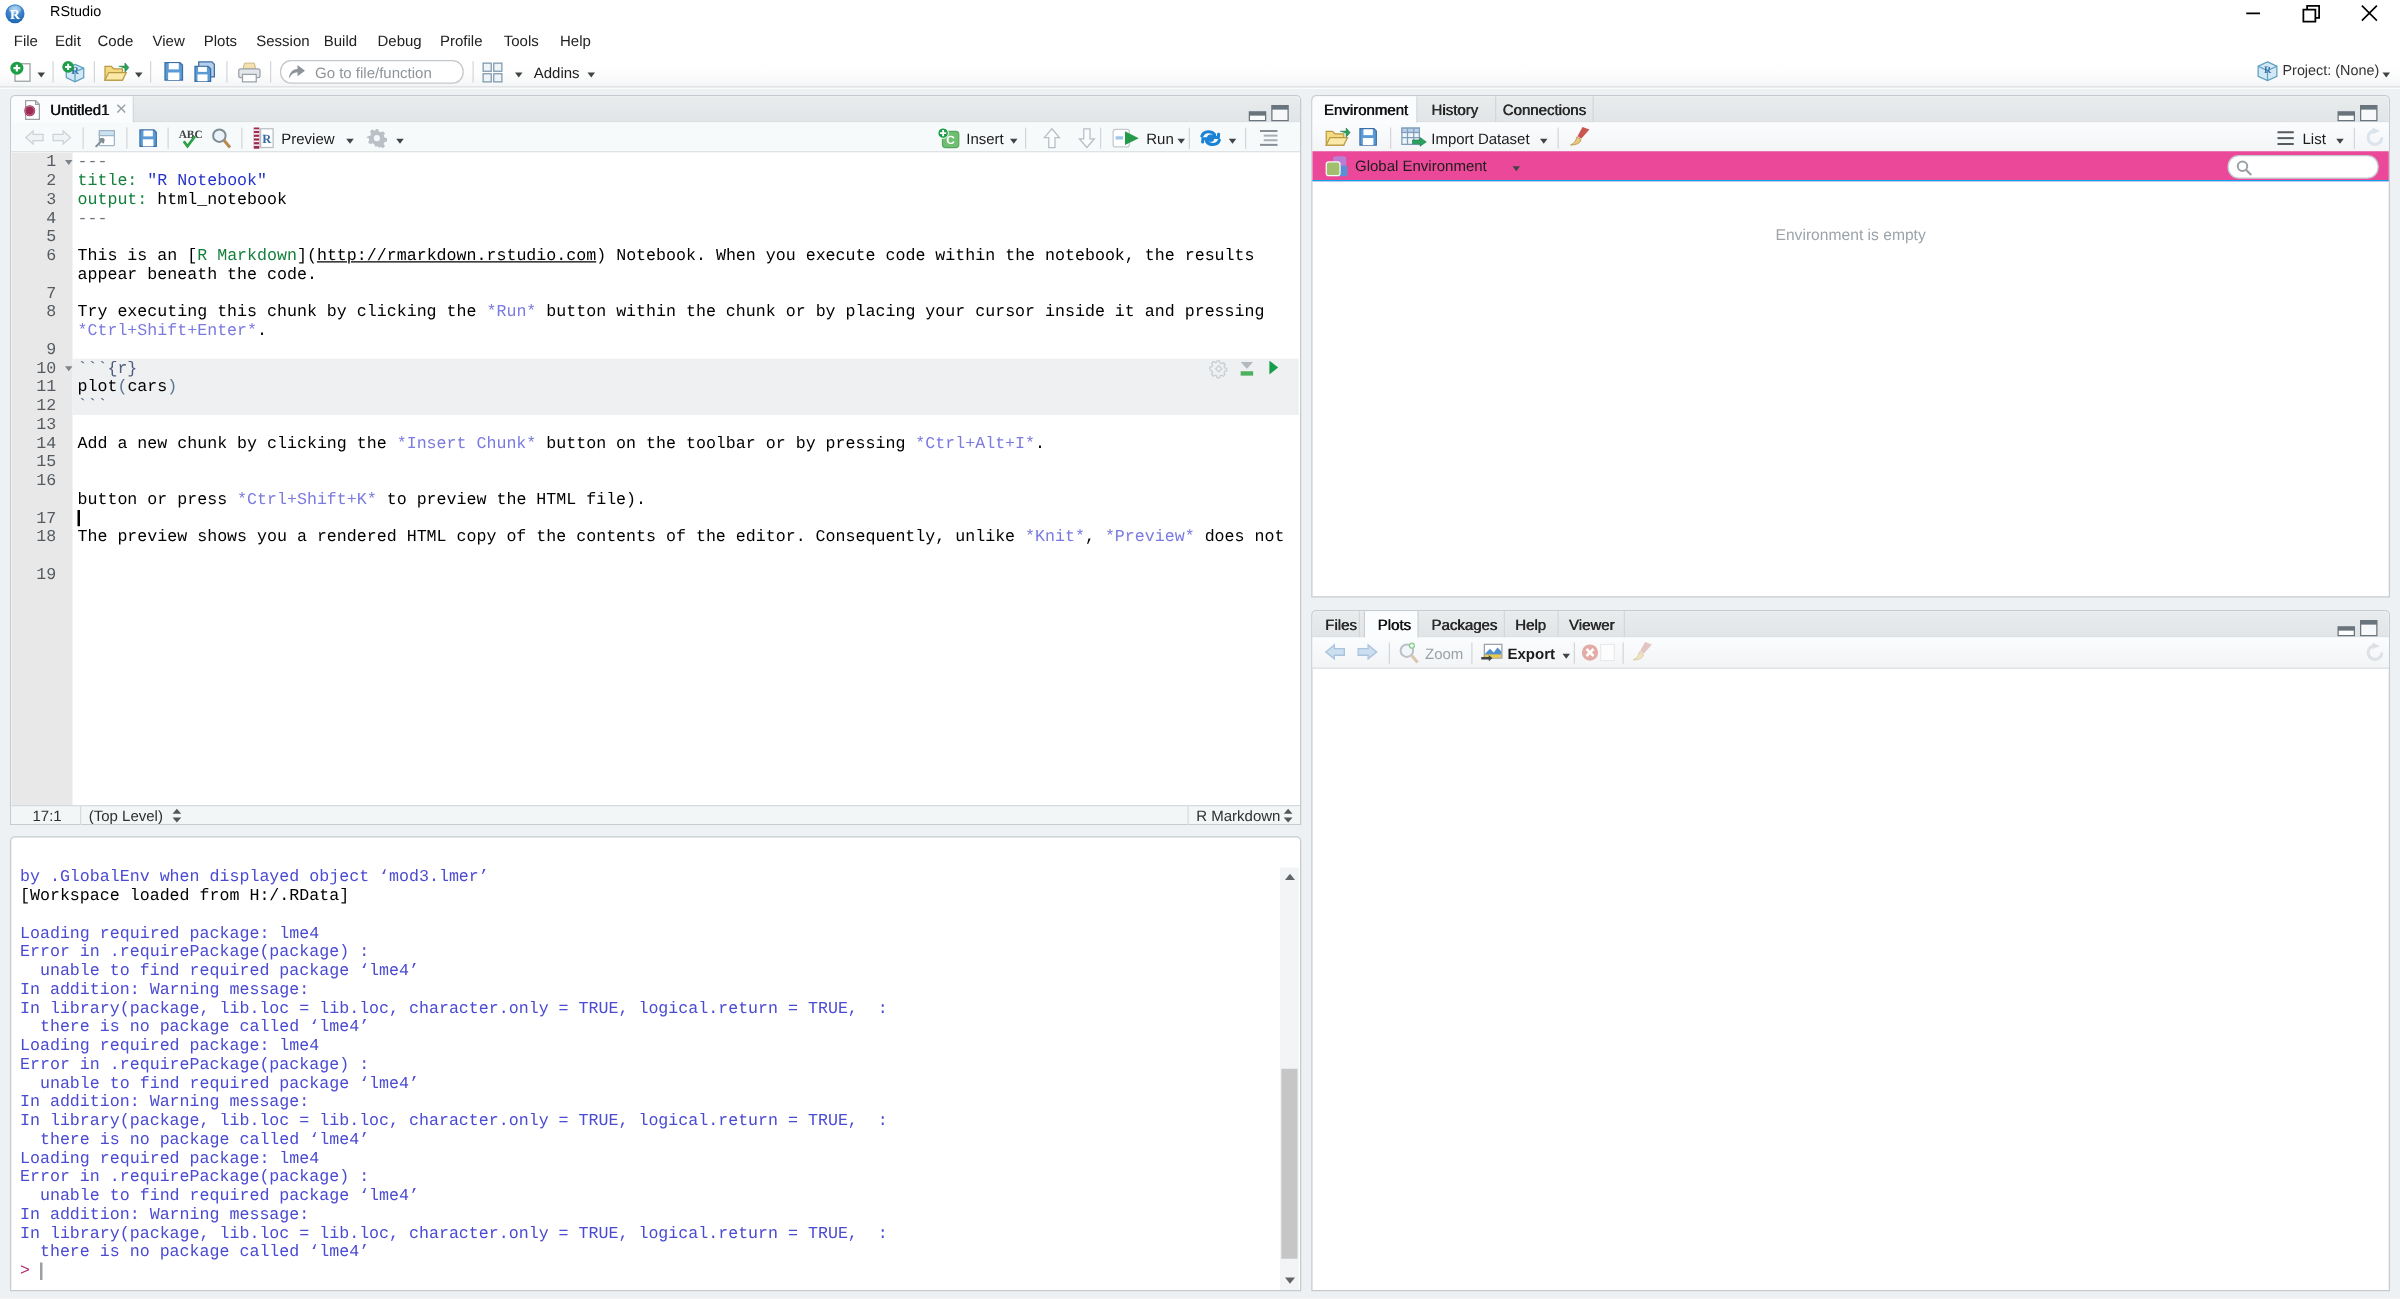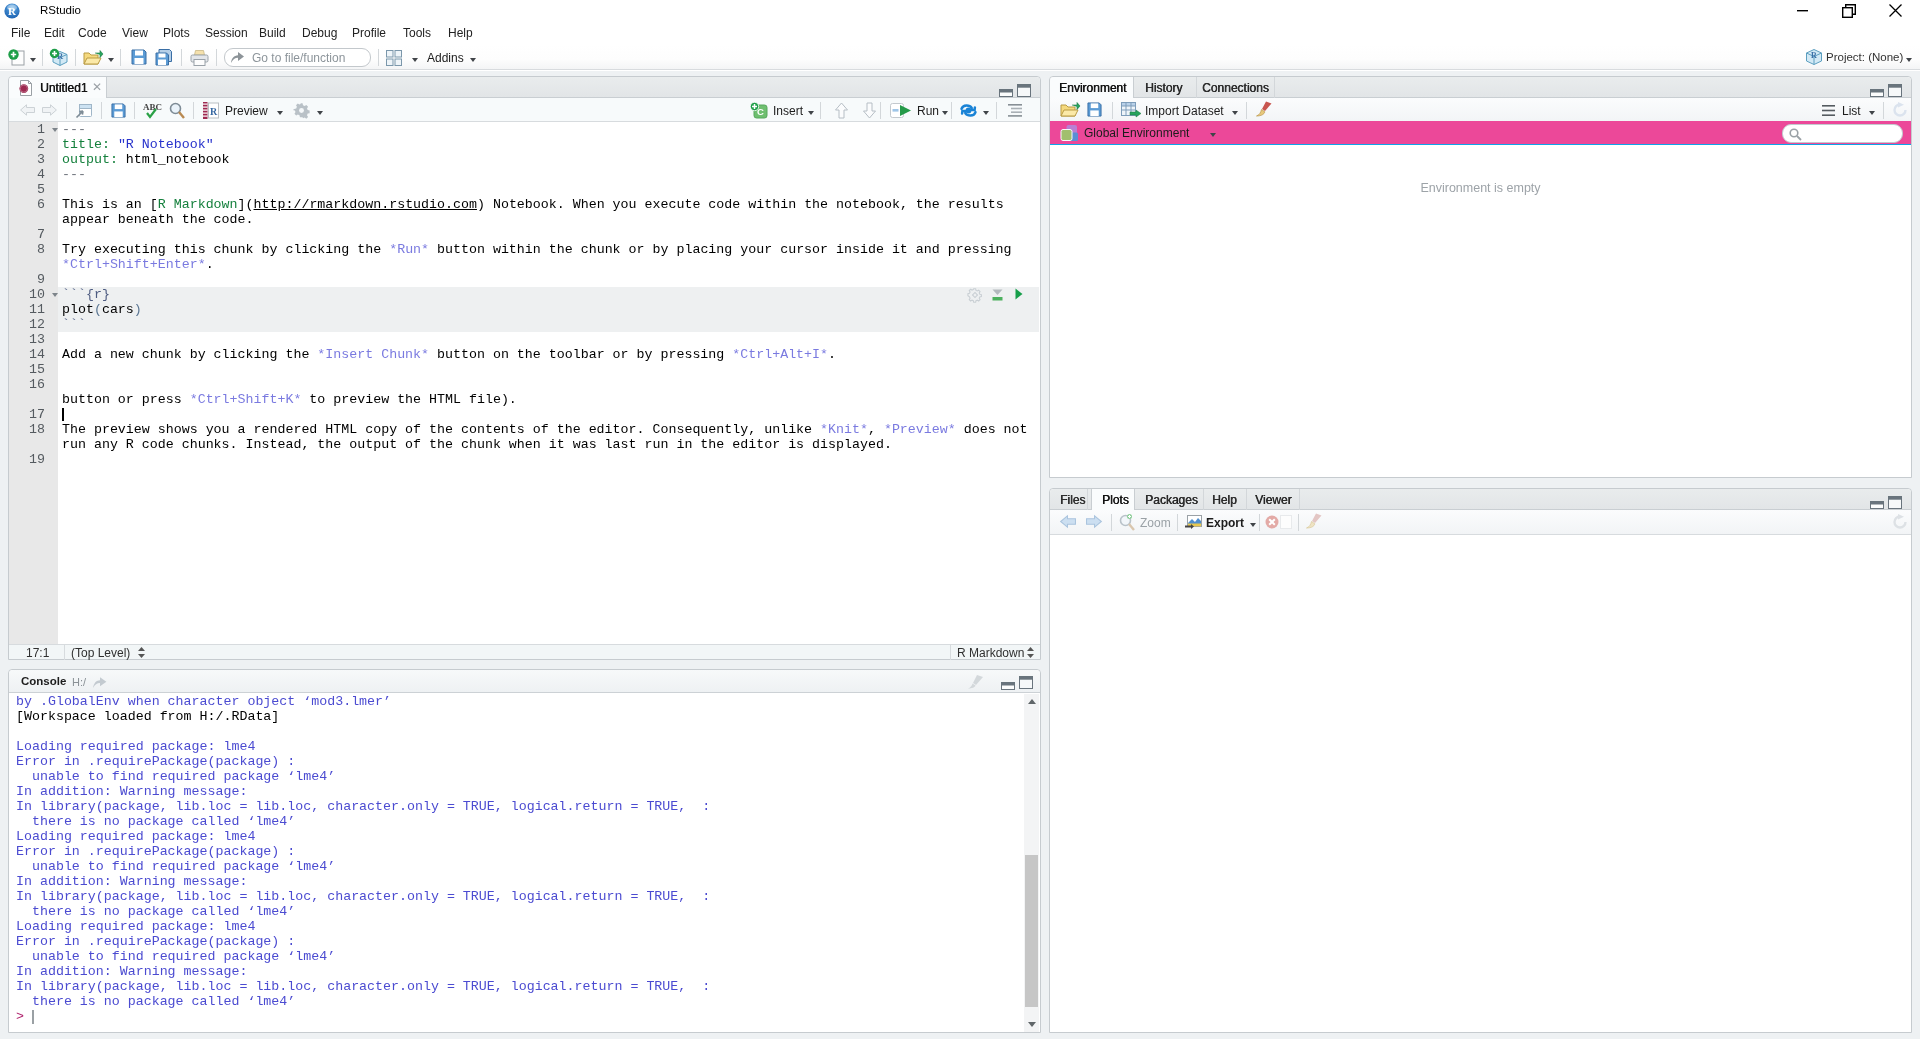--- a/index.html
+++ b/index.html
@@ -320,21 +320,20 @@
       <div class="crow" style="top:75px;">This is an [<span class="cmag">R Markdown</span>](<span class="clink">http://rmarkdown.rstudio.com</span>) Notebook. When you execute code within the notebook, the results</div>
       <div class="crow" style="top:90px;">appear beneath the code. </div>
       <div class="crow" style="top:120px;">Try executing this chunk by clicking the <span class="cemph">*Run*</span> button within the chunk or by placing your cursor inside it and pressing </div>
       <div class="crow" style="top:135px;"><span class="cemph">*Ctrl+Shift+Enter*</span>. </div>
       <div class="crow" style="top:165px;"><span class="cfence">```{r}</span></div>
       <div class="crow" style="top:180px;">plot<span class="cparen">(</span>cars<span class="cparen">)</span></div>
       <div class="crow" style="top:195px;"><span class="cfence">```</span></div>
       <div class="crow" style="top:225px;">Add a new chunk by clicking the <span class="cemph">*Insert Chunk*</span> button on the toolbar or by pressing <span class="cemph">*Ctrl+Alt+I*</span>. </div>
       <div class="crow" style="top:270px;">button or press <span class="cemph">*Ctrl+Shift+K*</span> to preview the HTML file). </div>
       <div class="crow" style="top:300px;">The preview shows you a rendered HTML copy of the contents of the editor. Consequently, unlike <span class="cemph">*Knit*</span>, <span class="cemph">*Preview*</span> does not </div>
-      <div class="crow" style="top:315px;">run any R code chunks. Instead, the output of the chunk when it was last run in the editor is displayed. </div>
       <div class="abs" style="left:53px;top:286px;width:1.5px;height:13px;background:#000;"></div>
 
       <svg style="left:959px;top:166px;" width="14" height="14" viewBox="0 0 16 16">
         <path fill="none" stroke="#c9cfd4" stroke-width="1.3" d="M6.8 1h2.4l.4 1.9 1.6.7 1.6-1 1.7 1.7-1 1.6.7 1.6 1.9.4v2.4l-1.9.4-.7 1.6 1 1.6-1.7 1.7-1.6-1-1.6.7-.4 1.9H6.8l-.4-1.9-1.6-.7-1.6 1-1.7-1.7 1-1.6-.7-1.6L-.1 9.2V6.8l1.9-.4.7-1.6-1-1.6L3.2 1.5l1.6 1 1.6-.7z" transform="scale(0.95)"></path>
         <rect x="6" y="6" width="4" height="4" fill="none" stroke="#c9cfd4" stroke-width="1.2" transform="rotate(45 8 8)"></rect>
       </svg>
       <svg style="left:983px;top:167px;" width="11" height="12" viewBox="0 0 11 12">
         <path d="M0.5 0.5 L10.5 0.5 L5.5 6 Z" fill="#b3b9be"></path>
         <rect x="0.5" y="8" width="10" height="3.5" fill="#4cb05e"></rect>
       </svg>
@@ -352,41 +351,22 @@
       </svg>
       <div class="sep" style="left:941px;top:0px;height:15px;background:#d7dbde;"></div>
         <span class="abs" style="left:948px;top:1px;">R Markdown</span>
       <svg style="left:1018px;top:2px;" width="7" height="11" viewBox="0 0 7 11">
         <path d="M3.5 0 L7 4 L0 4 Z" fill="#555"></path>
           <path d="M3.5 11 L7 7 L0 7 Z" fill="#555"></path>
       </svg>
     </div>
   </div>
   <div id="console" class="panel">
-    <div id="conhead">
-      <span class="abs" style="left:12px;top:5px;font-size:11.5px;font-weight:bold;color:#1c1c1c;">Console</span>
-      <span class="abs" style="left:63px;top:6px;font-size:11px;color:#8a9196;">H:/</span>
-      <svg style="left:84px;top:7px;" width="14" height="11" viewBox="0 0 14 11">
-        <path d="M0 11 C1 5.5 3.5 3.5 7 3.3 L7 0.3 L13.4 4.8 L7 9.2 L7 6.1 C4 6.1 1.8 7.6 0 11 Z" fill="#c3cad0"></path>
-      </svg>
-      <svg style="left:958px;top:5px;" width="16" height="14" viewBox="0 0 16 14">
-        <path d="M10 0 L16 2 L9 10 L6 8 Z" fill="#d3d8db"></path>
-        <path d="M5.5 8.5 L8.5 10.5 C8 12.5 5 13.5 1 13.5 C3.5 12.5 4.8 11 5.5 8.5 Z" fill="#d3d8db"></path>
-      </svg>
-      <svg style="left:992px;top:12px;" width="14" height="8" viewBox="0 0 14 8">
-        <rect x="0.5" y="0.5" width="13" height="7" fill="#fcfdfd" stroke="#69747d" stroke-width="1"></rect>
-        <rect x="0.5" y="0.5" width="13" height="3" fill="#69747d"></rect>
-      </svg>
-      <svg style="left:1010px;top:6px;" width="14" height="13" viewBox="0 0 14 13">
-        <rect x="0.5" y="0.5" width="13" height="12" fill="#f6f8f9" stroke="#69747d" stroke-width="1"></rect>
-        <rect x="0.5" y="0.5" width="13" height="3.2" fill="#69747d"></rect>
-      </svg>
-    </div>
     <div class="abs" style="left:0;top:24px;width:1031px;height:338px;overflow:hidden;">
-      <div class="conrow" style="top:0px;">by .GlobalEnv when character object ‘mod3.lmer’</div>
+      <div class="conrow" style="top:0px;">by .GlobalEnv when displayed object ‘mod3.lmer’</div>
       <div class="conrow" style="top:15px;color:#000;">[Workspace loaded from H:/.RData]</div>
       <div class="conrow" style="top:45px;">Loading required package: lme4</div>
       <div class="conrow" style="top:60px;">Error in .requirePackage(package) : </div>
       <div class="conrow" style="top:75px;">  unable to find required package ‘lme4’</div>
       <div class="conrow" style="top:90px;">In addition: Warning message:</div>
       <div class="conrow" style="top:105px;">In library(package, lib.loc = lib.loc, character.only = TRUE, logical.return = TRUE,  :</div>
       <div class="conrow" style="top:120px;">  there is no package called ‘lme4’</div>
       <div class="conrow" style="top:135px;">Loading required package: lme4</div>
       <div class="conrow" style="top:150px;">Error in .requirePackage(package) : </div>
       <div class="conrow" style="top:165px;">  unable to find required package ‘lme4’</div>

